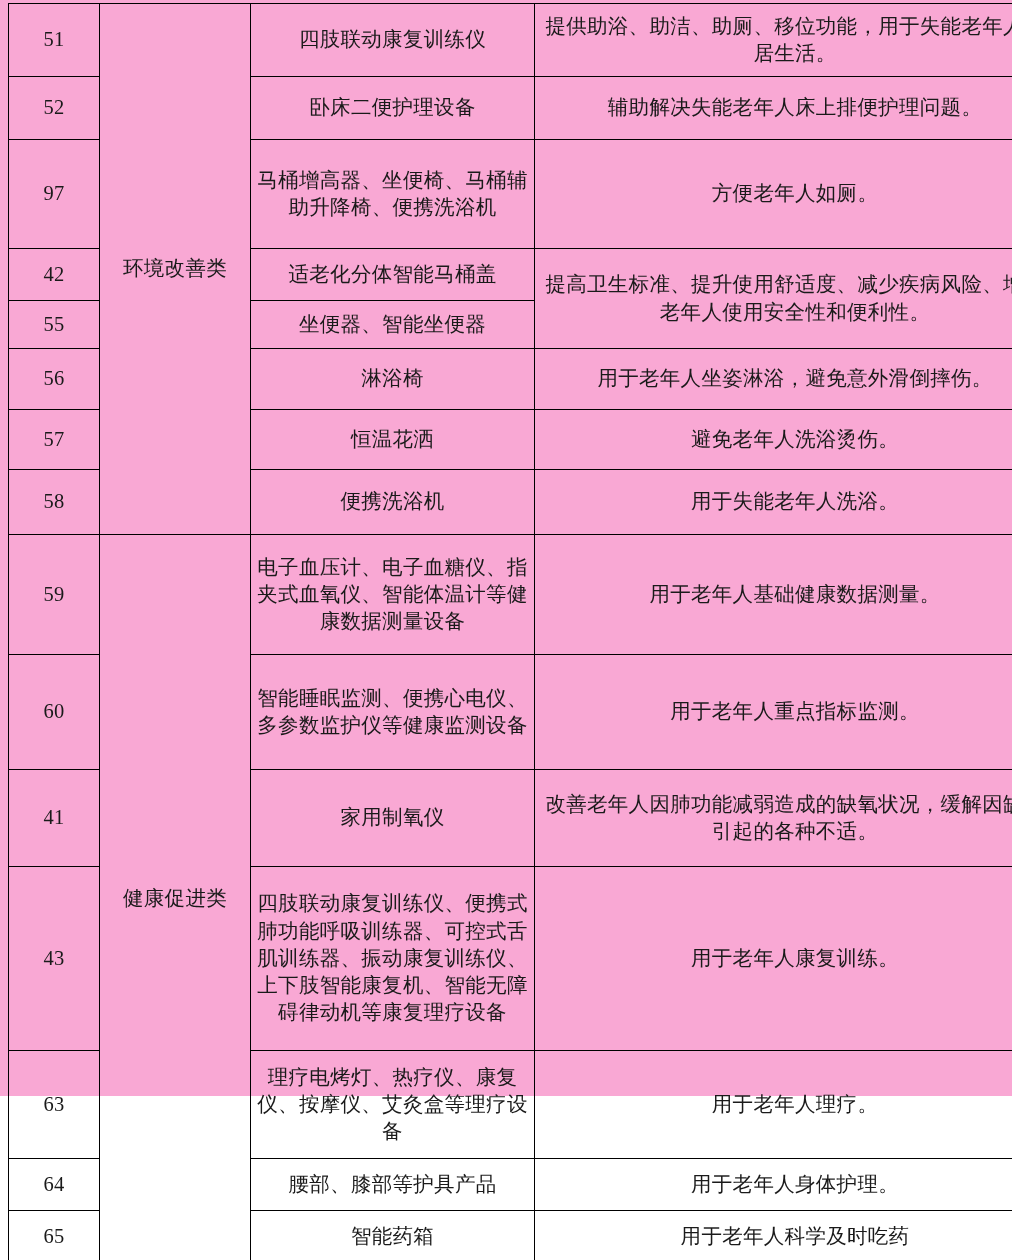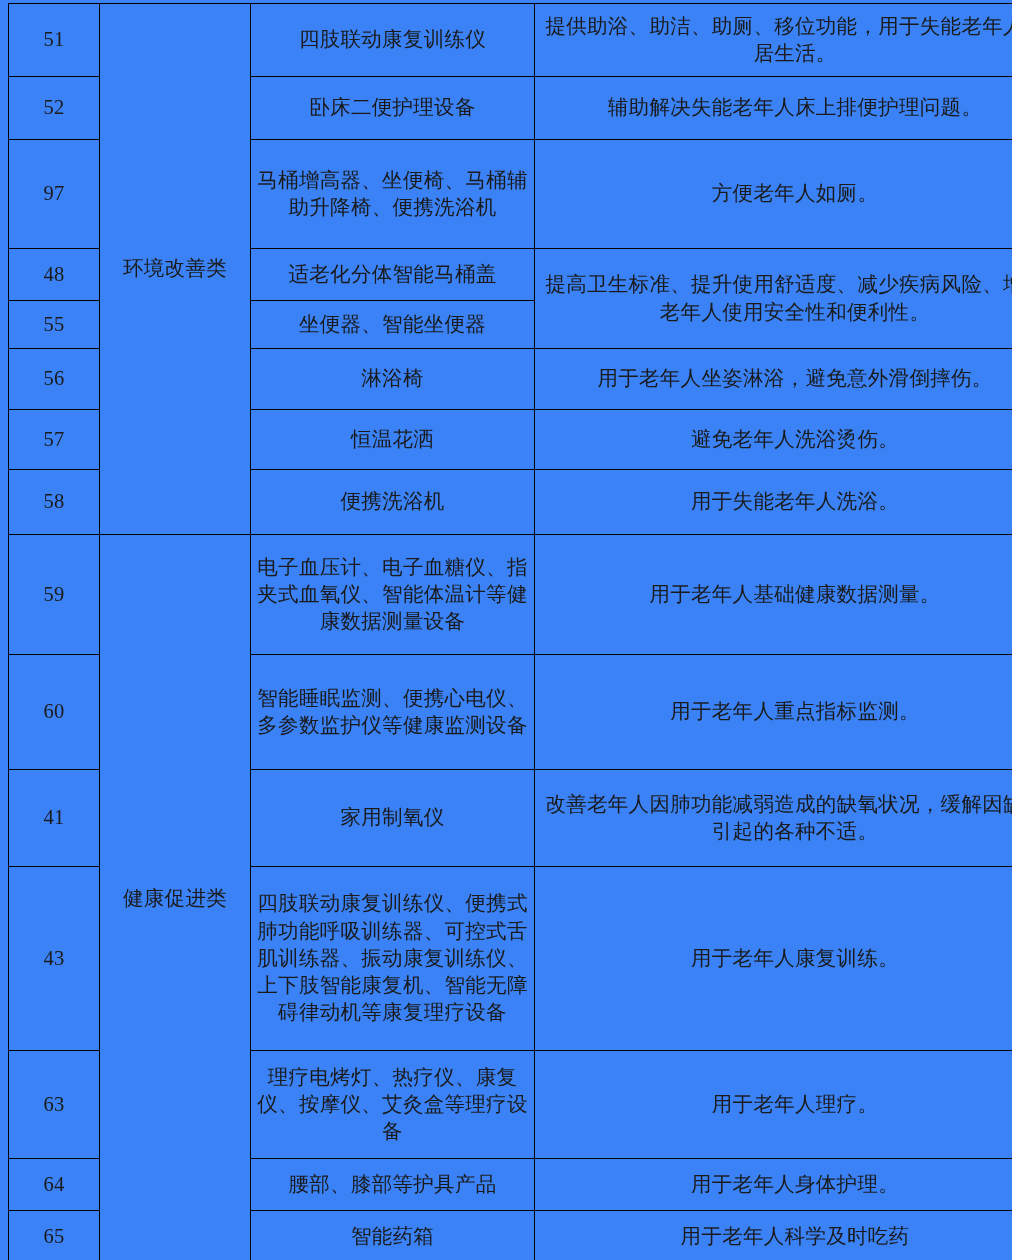--- a/index.html
+++ b/index.html
@@ -10,22 +10,22 @@
   body {
     width: 1012px;
     height: 1260px;
     font-family: "Liberation Serif", "DejaVu Serif", serif;
     color: #000000;
     overflow: hidden;
   }
   .page {
     position: relative;
     width: 1012px;
-    height: 1260px;
-    background: #3b82f6;
+    height: 1096px;
+    background: #f9a8d4;
   }
   table.spec-table {
     position: absolute;
     left: 8px;
     top: 3px;
     width: 995px;
     border-collapse: collapse;
     table-layout: fixed;
   }
   table.spec-table td {
@@ -103,21 +103,21 @@
         <td class="col-desc">辅助解决失能老年人床上排便护理问题。</td>
       </tr>
 
       <tr class="h-53">
         <td class="col-num">97</td>
         <td class="col-prod just">马桶增高器、坐便椅、马桶辅助升降椅、便携洗浴机</td>
         <td class="col-desc">方便老年人如厕。</td>
       </tr>
 
       <tr class="h-54">
-        <td class="col-num">48</td>
+        <td class="col-num">42</td>
         <td class="col-prod">适老化分体智能马桶盖</td>
         <td class="col-desc just-desc" rowspan="2">提高卫生标准、提升使用舒适度、减少疾病风险、增强老年人使用安全性和便利性。</td>
       </tr>
 
       <tr class="h-55">
         <td class="col-num">55</td>
         <td class="col-prod">坐便器、智能坐便器</td>
       </tr>
 
       <tr class="h-56">

